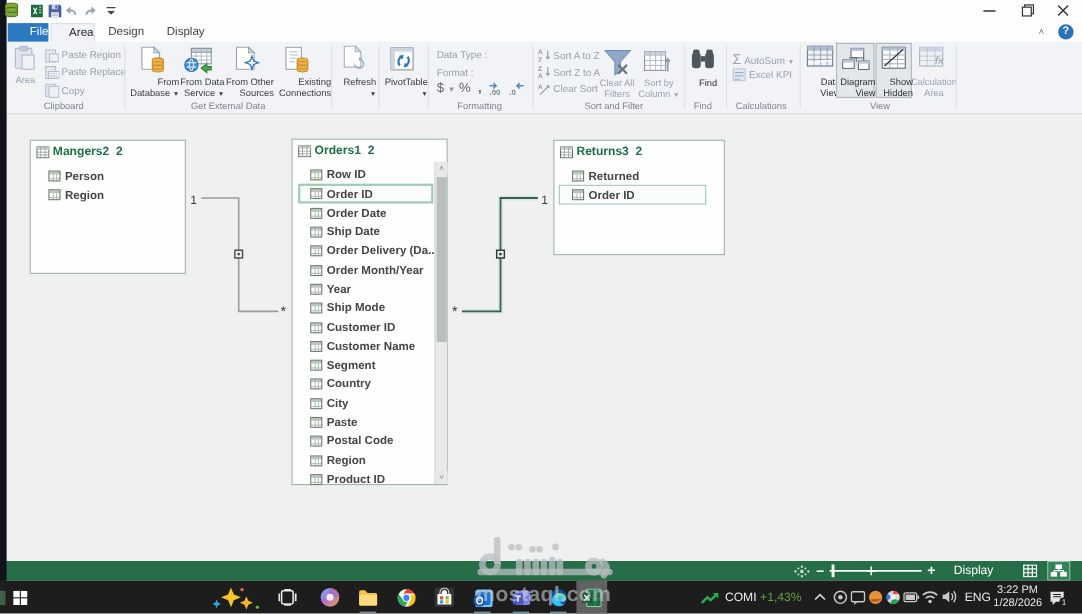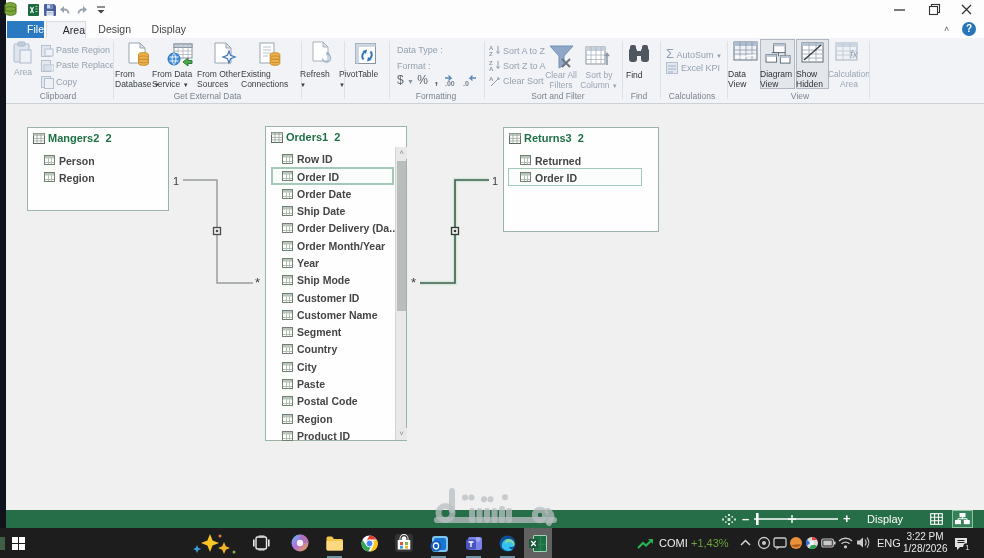--- a/index.html
+++ b/index.html
@@ -20,21 +20,21 @@
   .tab { position:absolute; top:0; height:17px; font-size:10.5px; line-height:17px; text-align:right; color:#444; }
   #tab-file { left:7px; width:37px; background:#2a79c1; color:#fff; }
   #tab-home { left:46px; width:40px; background:#f1f3f6; border:1px solid #d9dde3; border-bottom:none; color:#262626; }
   #tab-design { left:91px; width:40px; }
   #tab-adv { left:140px; width:46px; }
 
   
   #ribbon { left:0; top:38px; width:984px; height:66px; background:#f1f3f6; border-bottom:1px solid #cdd2d8; }
   .sep { position:absolute; top:3px; width:1px; height:58px; background:#dde1e7; }
   .glabel { position:absolute; top:53px; font-size:8.5px; color:#7b8490; text-align:center; }
-  .rlabel { position:absolute; font-size:8.5px; color:#3c4045; text-align:left; line-height:10px; }
+  .rlabel { position:absolute; font-size:8.5px; color:#3c4045; text-align:right; line-height:10px; }
   .rlabel-dis { position:absolute; font-size:8.5px; color:#9aa5b4; text-align:center; line-height:10px; }
   .smallitem { position:absolute; font-size:9px; white-space:nowrap; color:#95a1b0; }
 
   
   #canvas { left:5px; top:104px; width:979px; height:406px; background:#eff0ef; }
   .tbox { position:absolute; background:#fdfefd; border:1px solid #9bb4a6; }
   .ttitle { position:absolute; left:20px; top:4px; font-size:11px; font-weight:bold; color:#1e7145; }
   .trow { position:absolute; font-size:10.5px; font-weight:bold; color:#454545; white-space:nowrap; }
   .fldicon { position:absolute; width:11px; height:10px; border:1px solid #72806f; background:#fff;
              background-image:
@@ -305,21 +305,21 @@
       <text x="250" y="183" font-size="13" fill="#3c3c3c">*</text>
 
       <path d="M415 179 H450 V76 H484" fill="none" stroke="#d8e7dd" stroke-width="4.5"></path>
       <path d="M415 179 H450 V76 H484" fill="none" stroke="#3c604d" stroke-width="1.6"></path>
       <rect x="446.5" y="123.5" width="7" height="7" fill="#eff0ef" stroke="#2d3a33" stroke-width="1.3"></rect>
       <circle cx="450" cy="127" r="1.3" fill="#2d3a33"></circle>
       <text x="487" y="81" font-size="11" fill="#3c3c3c">1</text>
       <text x="406" y="183" font-size="13" fill="#3c3c3c">*</text>
     </svg>
 
-    <div class="tbox" style="left:22px;top:23px;width:142px;height:84px">
+    <div class="tbox" style="left:22px;top:23px;width:142px;height:122px">
       <svg class="abs" style="left:5px;top:5px" width="12" height="11" viewBox="0 0 12 11">
         <rect x="0.5" y="0.5" width="11" height="10" fill="#fff" stroke="#5c6a60"></rect>
         <rect x="0.5" y="0.5" width="11" height="2.6" fill="#c2ccc4"></rect>
         <path d="M0.5 5.4h11M0.5 7.9h11M4 0.5v10M8 0.5v10" stroke="#8e9a91" stroke-width="0.7"></path>
       </svg>
       <div class="ttitle">Mangers2&nbsp; 2</div>
       <div class="fldicon" style="left:16px;top:27px"></div>
         <div class="trow" style="left:31px;top:27px">Person</div>
       <div class="fldicon" style="left:16px;top:44px"></div>
         <div class="trow" style="left:31px;top:44px">Region</div>
@@ -582,16 +582,17 @@
     </svg>
     <div class="abs" style="left:877px;top:9px;color:#e8e8e8;font-size:11px">ENG</div>
     <div class="abs" style="left:903px;top:3px;width:44px;color:#e8e8e8;font-size:10px;text-align:center;line-height:12px">3:22 PM<br>1/28/2026</div>
     <svg class="abs" style="left:954px;top:8px" width="17" height="15" viewBox="0 0 17 15">
       <path d="M1 2h12v9H6l-3 3v-3H1z" fill="#e3e3e3"></path>
       <path d="M3.5 4.5h7M3.5 6.5h7" stroke="#1d1d1d" stroke-width="1"></path>
       <circle cx="12.8" cy="10.8" r="3.6" fill="#1d1d1d"></circle>
       <text x="11.2" y="13.6" font-size="7.5" fill="#e3e3e3">1</text>
     </svg>
 
+    <div class="abs" style="left:433px;top:2px;color:rgba(200,203,206,0.6);font-size:19px;font-weight:bold;letter-spacing:0.5px">mostaql.com</div>
   </div>
 
   <div class="abs" id="strip"></div>
 </div>
 
 </body></html>

